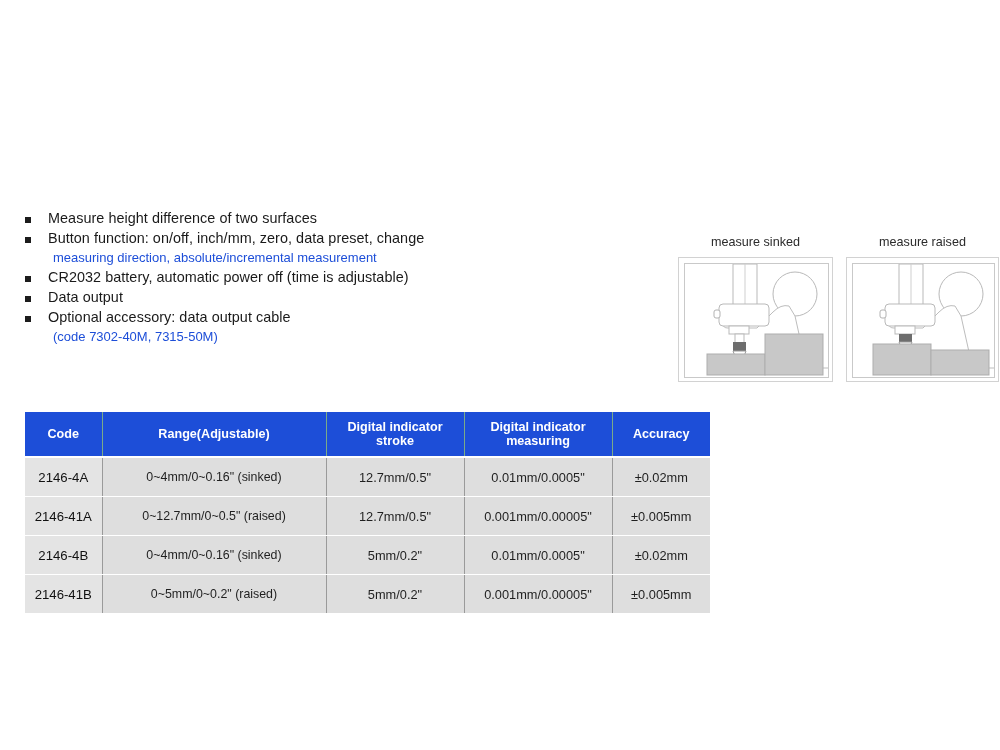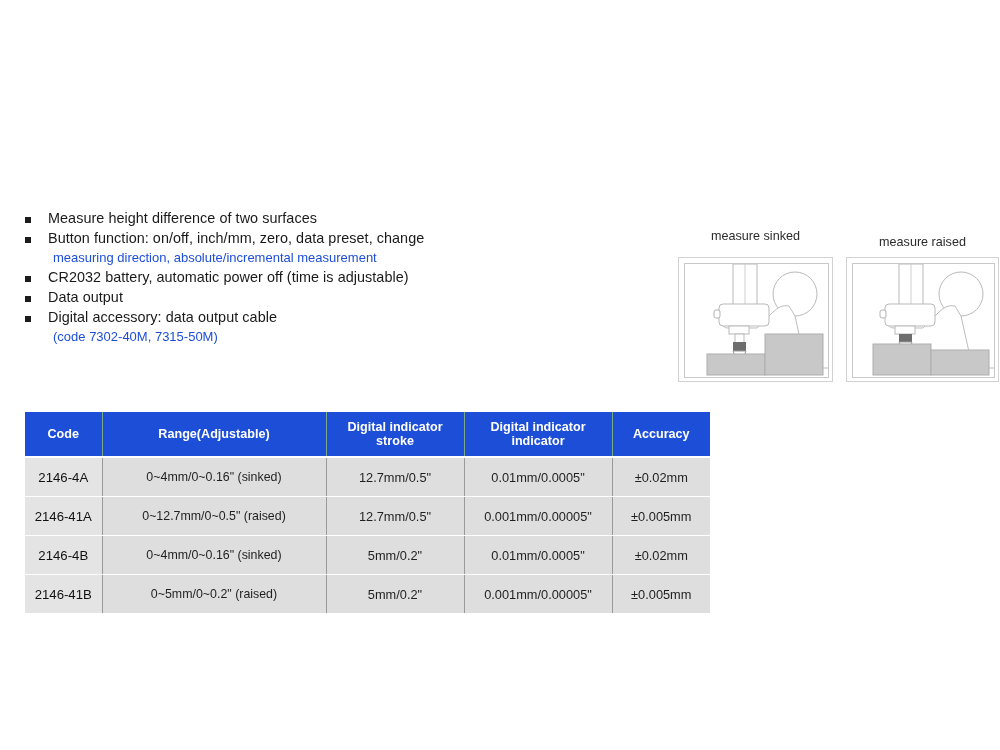--- a/index.html
+++ b/index.html
@@ -33,21 +33,21 @@
   }
 
   
   .fig{position:absolute;}
   #fig-sinked{left:678px;top:257px;}
   #fig-raised{left:846px;top:257px;}
   .fig-caption{
     position:absolute;font-size:12.6px;color:#2b2b2b;
     white-space:nowrap;text-align:center;
   }
-  #cap-sinked{left:678px;top:229px;width:155px;}
+  #cap-sinked{left:678px;top:235px;width:155px;}
   #cap-raised{left:846px;top:235px;width:153px;}
   .fig-frame{
     background:#ffffff;border:1px solid #d2d2d2;
     padding:5px;box-sizing:border-box;
   }
   .fig-inner{border:1px solid #c9c9c9;background:#fff;}
 
   
   #spec-table{
     position:absolute;left:25px;top:412px;width:685px;
@@ -107,21 +107,21 @@
   </div>
 
   <div class="feat-row">
     <span class="bullet"></span>
     <span class="feat-text">Data output</span>
   </div>
 
   <div class="feat-row">
     <span class="bullet"></span>
     <span>
-      <span class="feat-text">Digital accessory: data output cable</span>
+      <span class="feat-text">Optional accessory: data output cable</span>
       <div class="feat-sub"><span>(code </span><span class="b">7302-40M, 7315-50M</span><span>)</span></div>
     </span>
   </div>
 
 </div>
 
 <div class="fig-caption" id="cap-sinked">measure sinked</div>
 <div class="fig-caption" id="cap-raised">measure raised</div>
 
 <div class="fig" id="fig-sinked">
@@ -199,21 +199,21 @@
   <thead>
     <tr>
       <th>Code</th>
       <th>Range(Adjustable)</th>
       <th>
         <span>Digital indicator</span><br>
         <span>stroke</span>
       </th>
       <th>
         <span>Digital indicator</span><br>
-        <span>indicator</span>
+        <span>measuring</span>
       </th>
       <th>Accuracy</th>
     </tr>
   </thead>
   <tbody>
     <tr>
       <td class="code-cell">2146-4A</td>
       <td class="range-cell">0~4mm/0~0.16" (sinked)</td>
       <td>12.7mm/0.5"</td>
       <td>0.01mm/0.0005"</td>

